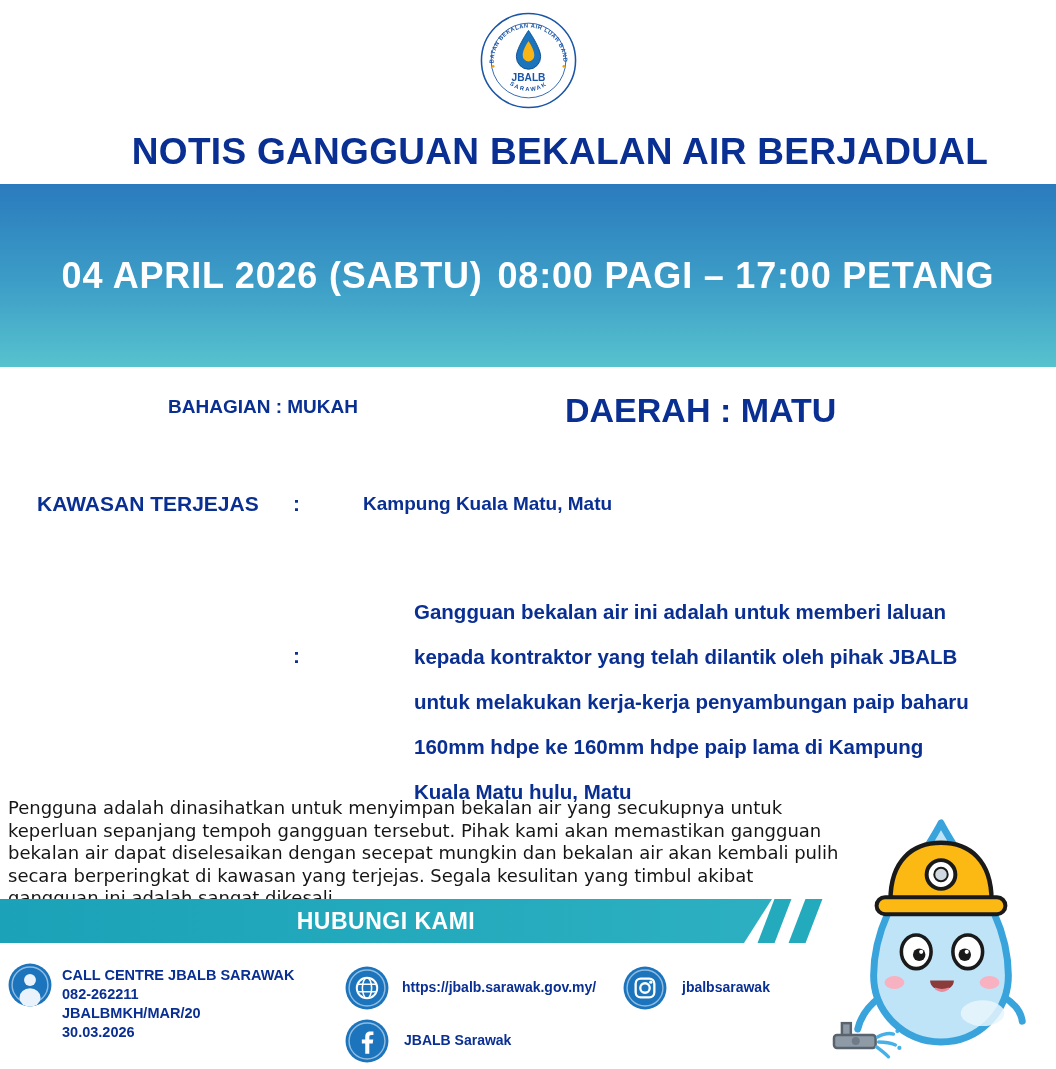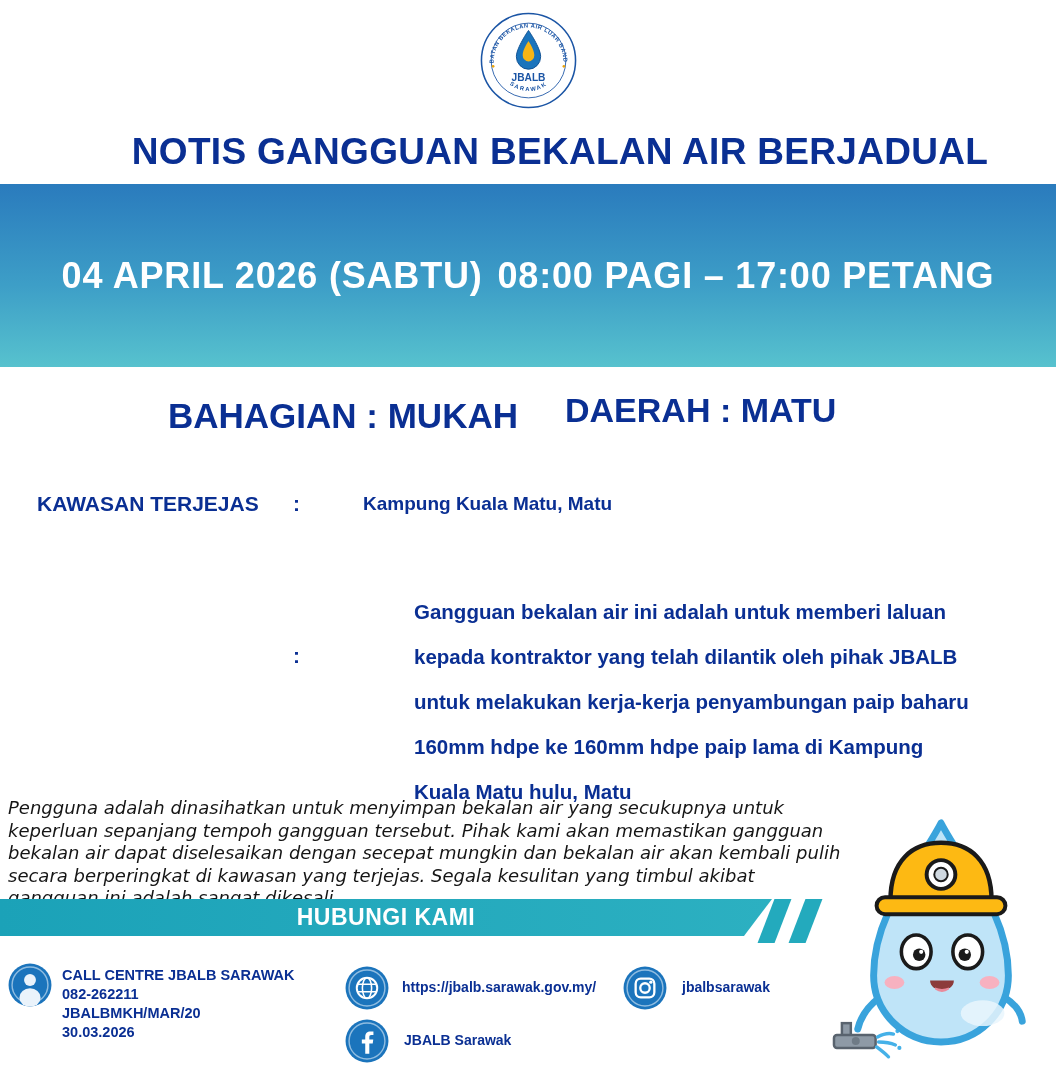--- a/index.html
+++ b/index.html
@@ -9,35 +9,35 @@
   .logo{position:absolute;left:480px;top:12px;width:97px;height:97px;}
 
   .notice-title{position:absolute;top:131px;left:0;width:100%;text-align:center;
     font-size:37px;font-weight:bold;color:#0a2f93;letter-spacing:0.3px;padding-left:32px;}
 
   .schedule-banner{position:absolute;top:184px;left:0;width:1056px;height:183px;
     background:linear-gradient(180deg,#2a7bbd 0%,#3d9ec7 55%,#57c2ce 100%);
     display:flex;flex-direction:row;align-items:center;justify-content:center;gap:15px;}
   .banner-line{color:#ffffff;font-size:36px;font-weight:bold;letter-spacing:0.8px;white-space:nowrap;}
 
-  .region-bahagian{position:absolute;left:168px;top:396px;font-size:35px;font-weight:bold;white-space:nowrap;}
+  .region-bahagian{position:absolute;left:168px;top:396px;font-size:19px;font-weight:bold;white-space:nowrap;}
   .region-daerah{position:absolute;left:565px;top:391px;font-size:34px;font-weight:bold;white-space:nowrap;}
 
   .row-label{position:absolute;left:37px;font-size:21px;font-weight:bold;white-space:nowrap;}
   .row-colon{position:absolute;left:293px;font-size:21px;font-weight:bold;}
   .kawasan-value{position:absolute;left:363px;top:493px;font-size:19px;font-weight:bold;white-space:nowrap;}
 
   .huraian-text{position:absolute;left:378px;top:589px;font-size:20.5px;font-weight:bold;line-height:45px;margin-left:36px;}
   .huraian-text div{white-space:nowrap;}
 
   .disclaimer{position:absolute;left:8px;top:797px;width:834px;
-    font-family:"DejaVu Sans",sans-serif;font-style:italic;
+    font-family:"DejaVu Sans",sans-serif;
     font-size:18px;line-height:22.5px;color:#151515;}
 
-  .contact-bar{position:absolute;left:0;top:899px;width:772px;height:37px;
+  .contact-bar{position:absolute;left:0;top:899px;width:772px;height:44px;
     background:linear-gradient(90deg,#1ba2b8,#2cb0c1);
     clip-path:polygon(0 0,772px 0,744px 100%,0 100%);
     display:flex;align-items:center;justify-content:center;}
   .contact-bar-title{color:#ffffff;font-size:23px;font-weight:bold;letter-spacing:0.5px;}
   .bar-stripe{position:absolute;top:899px;height:44px;width:17px;background:#23aabd;transform:skewX(-21deg);}
   .stripe-1{left:766px;}
   .stripe-2{left:797px;}
 
   .icon-circle{position:absolute;width:44px;height:44px;}
   .footer-text{position:absolute;font-size:14px;font-weight:bold;color:#0a2f93;white-space:nowrap;}

